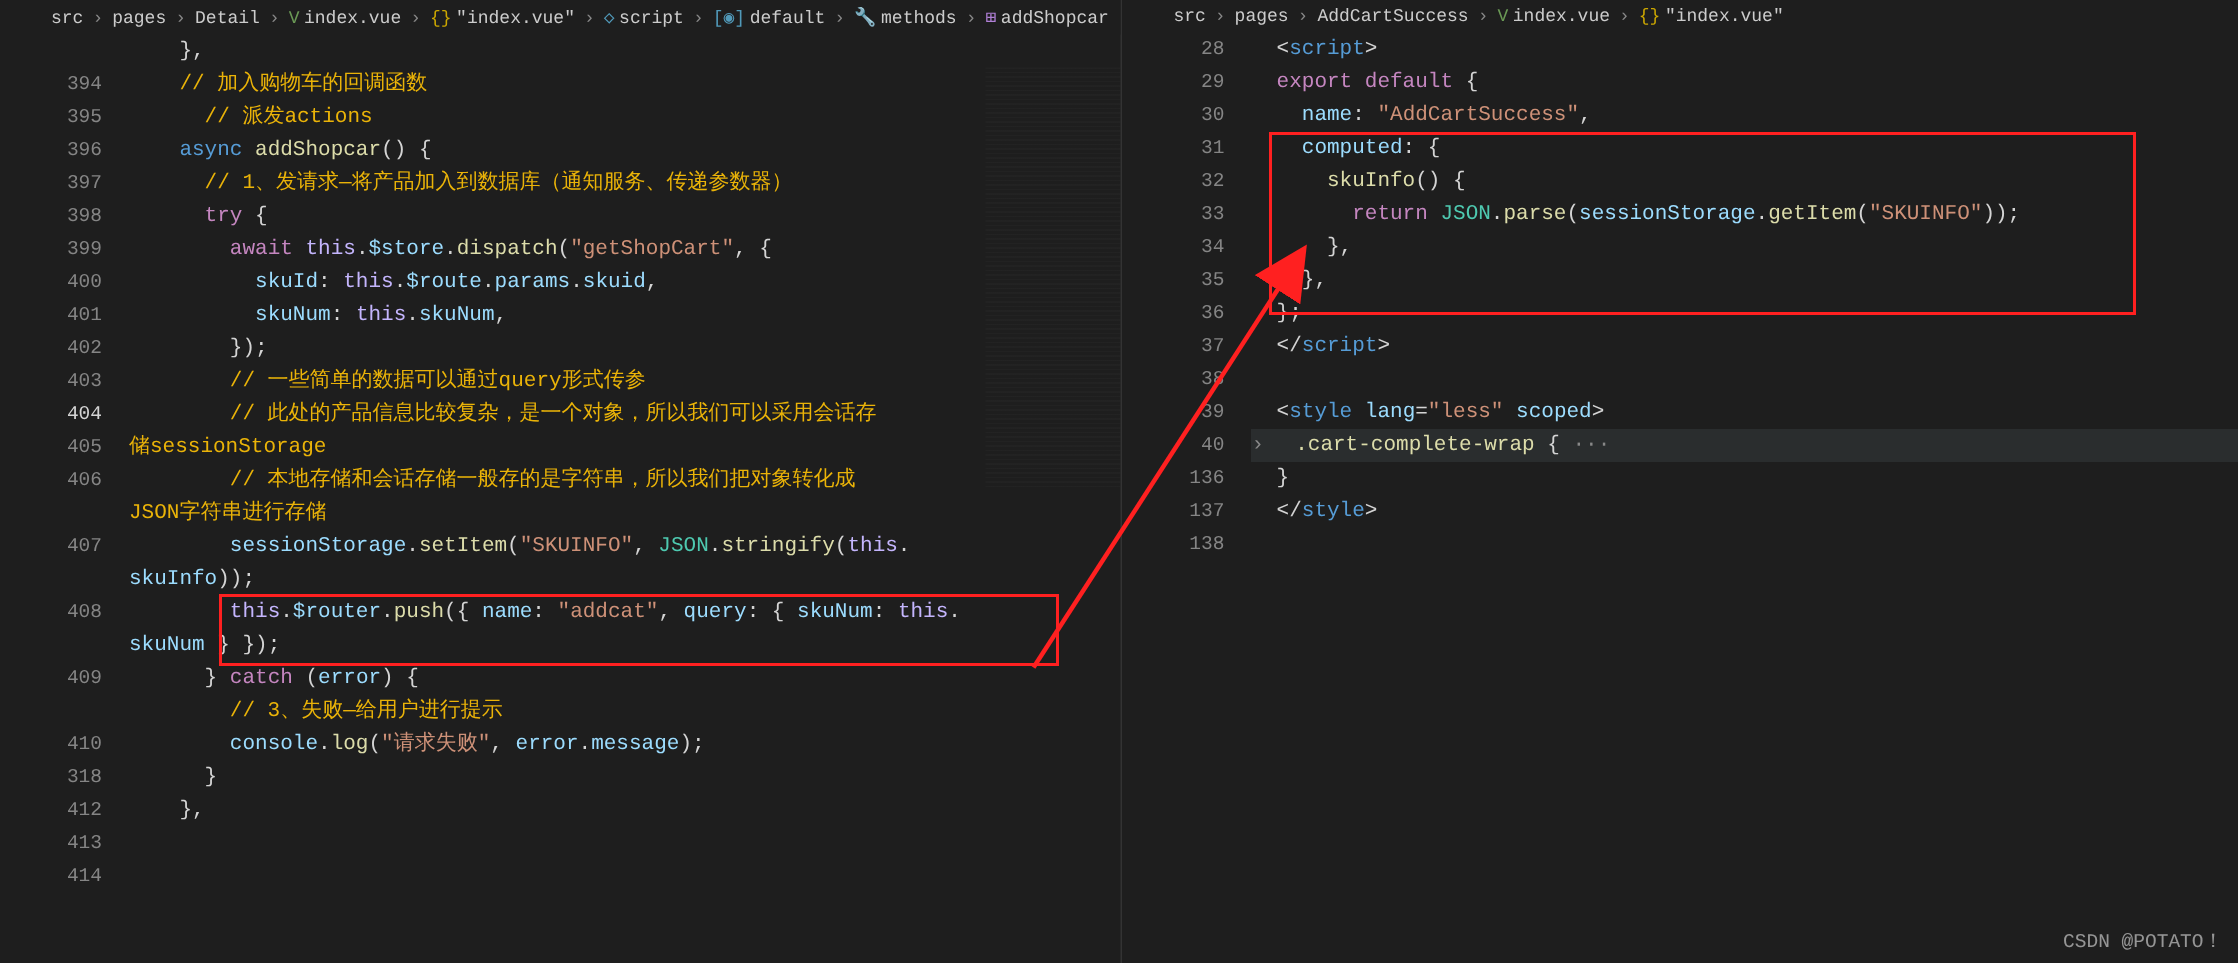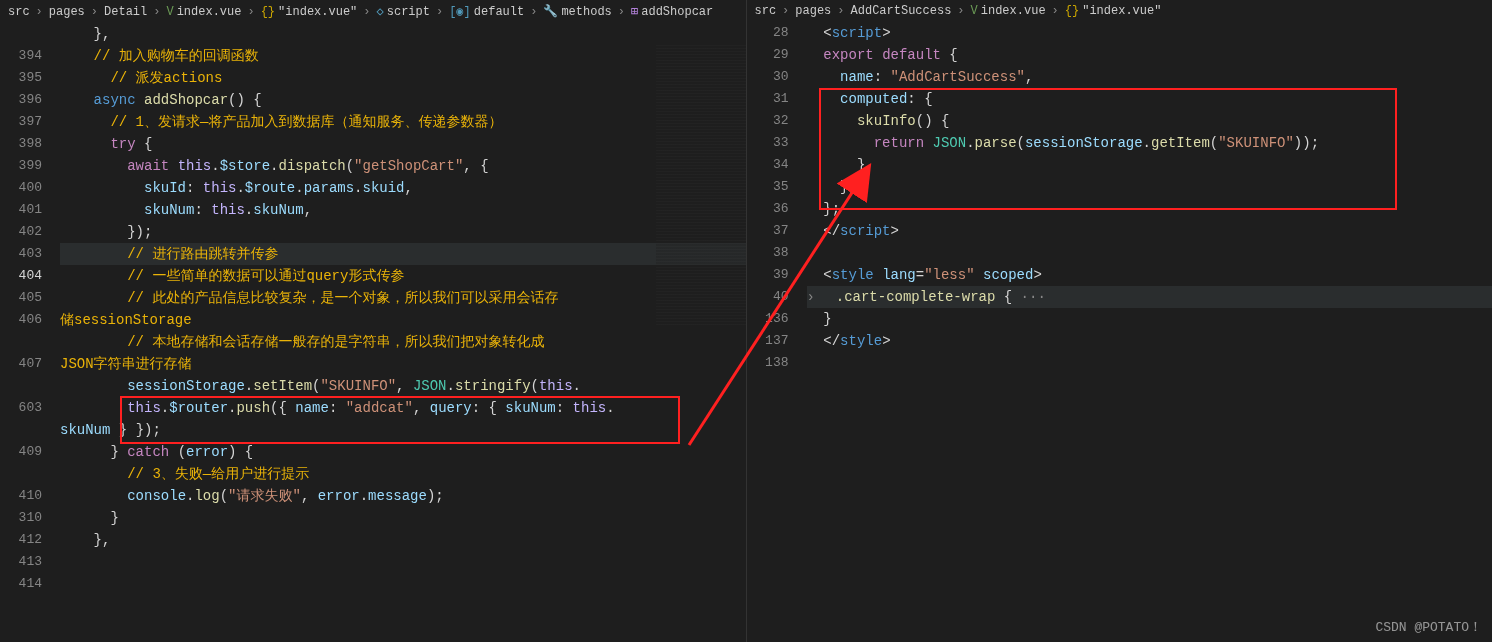--- a/index.html
+++ b/index.html
@@ -1,18 +1,18 @@
 <!DOCTYPE html>
 <html><head>
   <meta charset="utf-8">
   <style>
     * { margin: 0; padding: 0; box-sizing: border-box; }
     body { background: #1e1e1e; font-family: Consolas, 'Courier New', monospace; font-size: 14px; color: #d4d4d4; position: relative; }
     .container { display: flex; width: 1492px; height: 642px; }
-    .pane { flex: 1; display: flex; flex-direction: column; position: relative; }
+    .pane { flex: 1; display: flex; flex-direction: column; position: relative; margin-left: 26px; }
     .pane-left { border-right: 1px solid #333; }
     .breadcrumb { display: flex; align-items: center; gap: 2px; padding: 4px 8px; font-size: 12px; background: #1e1e1e; color: #ccc; white-space: nowrap; overflow: hidden; }
     .bc-item { display: inline-flex; align-items: center; gap: 3px; }
     .bc-sep { color: #888; padding: 0 4px; }
     .bc-icon { display: inline-block; }
     .editor { flex: 1; display: flex; position: relative; overflow: hidden; }
     .gutter { width: 60px; text-align: right; padding-right: 18px; color: #858585; user-select: none; line-height: 22px; font-size: 13px; }
     .gutter .ln { height: 22px; }
     .gutter .ln.active { color: #d4d4d4; }
     .code { flex: 1; line-height: 22px; font-size: 14px; position: relative; }
@@ -99,48 +99,48 @@
         <div class="ln">400</div>
         <div class="ln">401</div>
         <div class="ln">402</div>
         <div class="ln">403</div>
         <div class="ln active">404</div>
         <div class="ln">405</div>
         <div class="ln">406</div>
         <div class="ln"></div>
         <div class="ln">407</div>
         <div class="ln"></div>
-        <div class="ln">603</div>
+        <div class="ln">408</div>
         <div class="ln"></div>
         <div class="ln">409</div>
         <div class="ln"></div>
         <div class="ln">410</div>
-        <div class="ln">310</div>
+        <div class="ln">318</div>
         <div class="ln">412</div>
         <div class="ln">413</div>
         <div class="ln">414</div>
       </div>
       <div class="code">
         <div class="line"><span>    },</span></div>
         <div class="line"><span class="tk-comment">    // 加入购物车的回调函数</span></div>
         <div class="line"><span class="tk-comment">      // 派发actions</span></div>
         <div class="line"><span>    </span><span class="tk-keyword">async </span><span class="tk-func">addShopcar</span><span>() {</span></div>
         <div class="line"><span class="tk-comment">      // 1、发请求—将产品加入到数据库（通知服务、传递参数器）</span></div>
         <div class="line"><span class="tk-keyword2">      try </span><span>{</span></div>
         <div class="line"><span>        </span><span class="tk-keyword2">await </span><span class="tk-this">this</span><span>.</span><span class="tk-var">$store</span><span>.</span><span class="tk-func">dispatch</span><span>(</span><span class="tk-string">"getShopCart"</span><span>, {</span></div>
         <div class="line"><span>          </span><span class="tk-prop">skuId</span><span>: </span><span class="tk-this">this</span><span>.</span><span class="tk-var">$route</span><span>.</span><span class="tk-var">params</span><span>.</span><span class="tk-var">skuid</span><span>,</span></div>
         <div class="line"><span>          </span><span class="tk-prop">skuNum</span><span>: </span><span class="tk-this">this</span><span>.</span><span class="tk-var">skuNum</span><span>,</span></div>
         <div class="line"><span>        });</span></div>
-        <div class="line hl"><span class="tk-comment">        // 进行路由跳转并传参</span></div>
         <div class="line"><span class="tk-comment">        // 一些简单的数据可以通过query形式传参</span></div>
         <div class="line"><span class="tk-comment">        // 此处的产品信息比较复杂，是一个对象，所以我们可以采用会话存</span></div>
         <div class="line"><span class="tk-comment" style="padding-left:0">储sessionStorage</span></div>
         <div class="line"><span class="tk-comment">        // 本地存储和会话存储一般存的是字符串，所以我们把对象转化成</span></div>
         <div class="line"><span class="tk-comment">JSON字符串进行存储</span></div>
         <div class="line"><span>        </span><span class="tk-var">sessionStorage</span><span>.</span><span class="tk-func">setItem</span><span>(</span><span class="tk-string">"SKUINFO"</span><span>, </span><span class="tk-class">JSON</span><span>.</span><span class="tk-func">stringify</span><span>(</span><span class="tk-this">this</span><span>.</span></div>
+        <div class="line"><span class="tk-var">skuInfo</span><span>));</span></div>
         <div class="line"><span>        </span><span class="tk-this">this</span><span>.</span><span class="tk-var">$router</span><span>.</span><span class="tk-func">push</span><span>({ </span><span class="tk-prop">name</span><span>: </span><span class="tk-string">"addcat"</span><span>, </span><span class="tk-prop">query</span><span>: { </span><span class="tk-prop">skuNum</span><span>: </span><span class="tk-this">this</span><span>.</span></div>
         <div class="line"><span class="tk-var">skuNum</span><span> } });</span></div>
         <div class="line"><span>      } </span><span class="tk-keyword2">catch </span><span>(</span><span class="tk-var">error</span><span>) {</span></div>
         <div class="line"><span class="tk-comment">        // 3、失败—给用户进行提示</span></div>
         <div class="line"><span>        </span><span class="tk-var">console</span><span>.</span><span class="tk-func">log</span><span>(</span><span class="tk-string">"请求失败"</span><span>, </span><span class="tk-var">error</span><span>.</span><span class="tk-var">message</span><span>);</span></div>
         <div class="line"><span>      }</span></div>
         <div class="line"><span>    },</span></div>
 
         <div class="redbox" style="left:60px; top:373px; width:560px; height:48px;"></div>
       </div>

